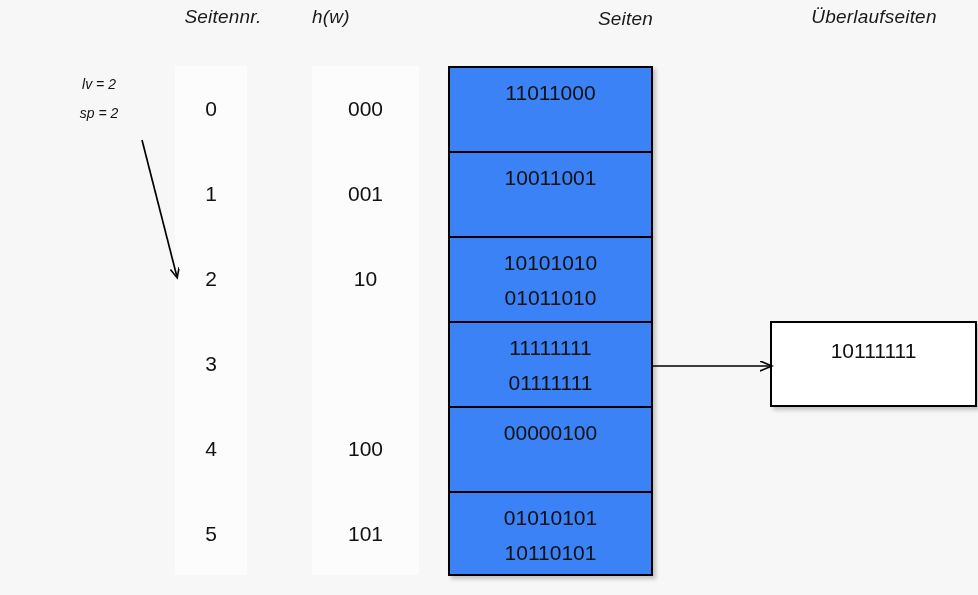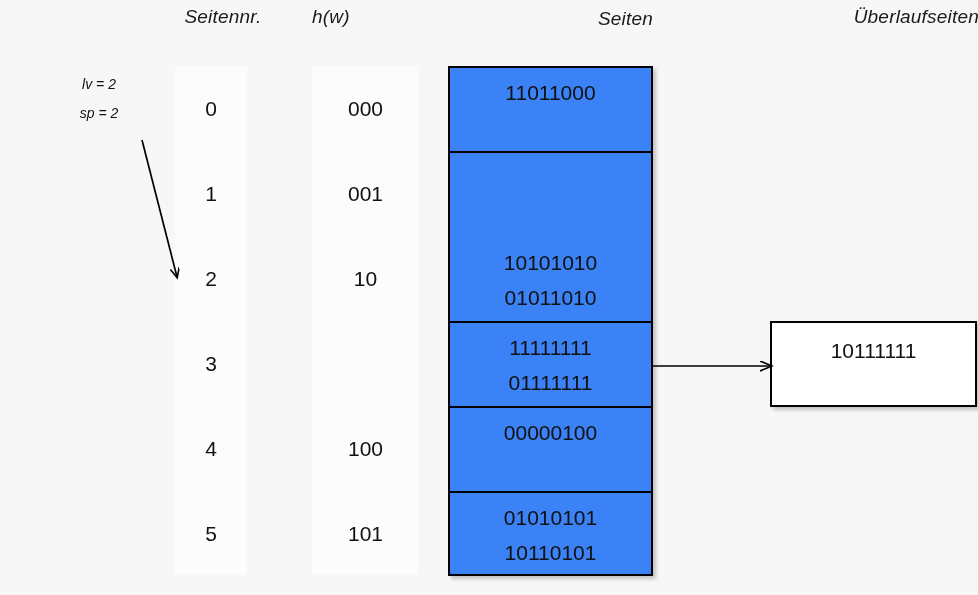--- a/index.html
+++ b/index.html
@@ -27,21 +27,21 @@
     font-style: italic;
     font-size: 19px;
     font-weight: 500;
     color: #1a1a1a;
     white-space: nowrap;
     letter-spacing: 0.2px;
   }
   #hdr-seitennr { left: 134px; top: 6px; width: 120px; text-align: center; }
   #hdr-hw       { left: 283px; top: 6px; width: 108px; }
   #hdr-seiten   { left: 419px; top: 8px; width: 205px; text-align: right; }
-  #hdr-ueberlauf{ left: 740px; top: 6px; width: 210px; text-align: right; }
+  #hdr-ueberlauf{ left: 740px; top: 6px; width: 210px; text-align: center; }
 
   
   #params {
     position: absolute;
     left: 14px;
     top: 70px;
     width: 112px;
     text-align: center;
     font-style: italic;
     font-size: 14px;
@@ -160,20 +160,23 @@
 
   <div class="cellval hw" style="top:97px">000</div>
   <div class="cellval hw" style="top:182px">001</div>
   <div class="cellval hw" style="top:267px">10</div>
   <div class="cellval hw" style="top:437px">100</div>
   <div class="cellval hw" style="top:522px">101</div>
 
   <div id="seiten-table">
     <div class="seiten-row" style="top:0px">
       <div class="line">11011000</div>
+    </div>
+    <div class="seiten-row" style="top:85px">
+      <div class="line">10011001</div>
     </div>
     <div class="seiten-row" style="top:170px">
       <div class="line">10101010</div>
       <div class="line">01011010</div>
     </div>
     <div class="seiten-row" style="top:255px">
       <div class="line">11111111</div>
       <div class="line">01111111</div>
     </div>
     <div class="seiten-row" style="top:340px">

